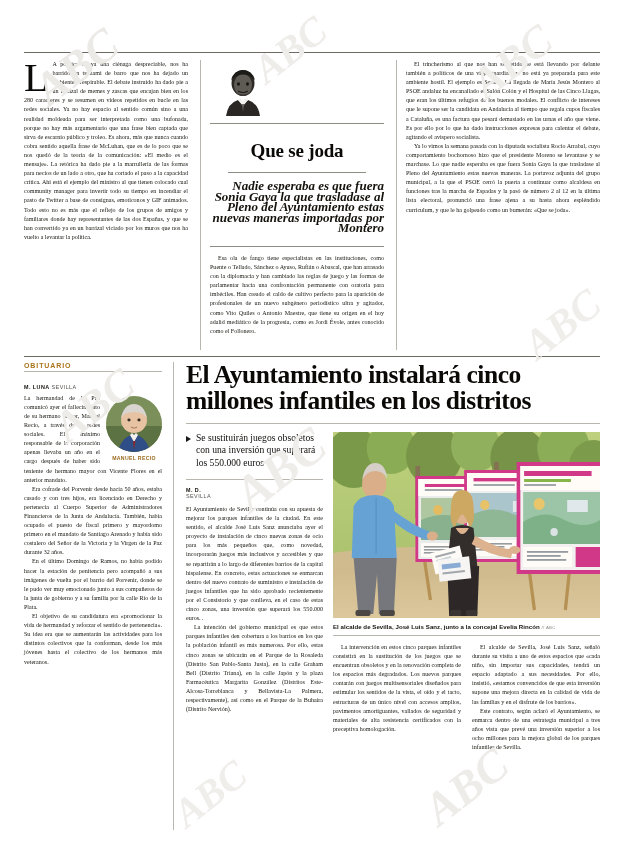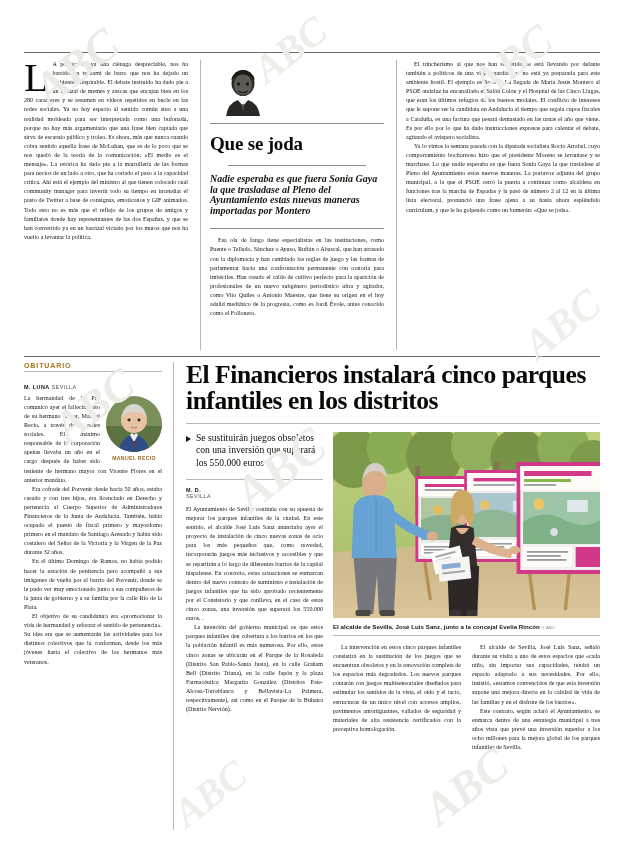--- a/index.html
+++ b/index.html
@@ -102,30 +102,30 @@
   }
   .author span { display: block; }
 
   .portrait {
     position: absolute; left: 10px; top: 6px;
     width: 46px; height: 50px;
     overflow: hidden;
   }
 
   .op-title {
-    text-align: left;
+    text-align: center;
     font-family: "Liberation Serif", serif;
     font-size: 19px; font-weight: bold; letter-spacing: -.2px;
-    margin-top: 9px; color: #0b0906;
+    margin-top: 16px; color: #0b0906;
   }
   .op-title-rule { height: 1px; background: #8f8c86; margin: 9px 0 8px; }
   .op-sub {
-    text-align: left;
-    font-family: "Liberation Serif", serif;
-    font-size: 10px; font-style: italic; font-weight: bold;
+    text-align: right;
+    font-family: "Liberation Serif", serif;
+    font-size: 13px; font-style: italic; font-weight: bold;
     line-height: 10.6px; color: #15120c;
   }
   .op-sub-rule { height: 1px; background: #8f8c86; margin: 10px 18px 8px; }
 
   
   .rule-mid {
     position: absolute; left: 24px; right: 20px; top: 356px;
     height: 1px; background: #6d6a64;
   }
 
@@ -318,21 +318,21 @@
             <div class="obit-cap">MANUEL RECIO</div>
           </div>
           <p class="noind">La hermandad de la Paz comunicó ayer el fallecimiento de su hermano mayor, Manuel Recio, a través de la redes sociales. El máximo responsable de la corporación apenas llevaba un año en el cargo después de haber sido teniente de hermano mayor con Vicente Flores en el anterior mandato.</p>
           <p>Era cofrade del Porvenir desde hacía 50 años, estaba casado y con tres hijos, era licenciado en Derecho y pertenecía al Cuerpo Superior de Administradores Financieros de la Junta de Andalucía. También, había ocupado el puesto de fiscal primero y mayordomo primero en el mandato de Santiago Arenado y había sido costalero del Señor de la Victoria y la Virgen de la Paz durante 32 años.</p>
           <p>En el último Domingo de Ramos, no había podido hacer la estación de penitencia pero acompañó a sus imágenes de vuelta por el barrio del Porvenir, donde se le pudo ver muy emocionado junto a sus compañeros de la junta de gobierno y a su familia por la calle Río de la Plata.</p>
           <p>El objetivo de su candidatura era «promocionar la vida de hermandad y reforzar el sentido de pertenencia». Su idea era que se aumentarán las actividades para los distintos colectivos que la conforman, desde los más jóvenes hasta el colectivo de los hermanos más veteranos.</p>
         </div>
       </div>
 
       <div class="main-art">
-        <h1 class="art-head">El Financieros instalará cinco parques infantiles en los distritos</h1>
+        <h1 class="art-head">El Ayuntamiento instalará cinco millones infantiles en los distritos</h1>
         <div class="art-head-rule"></div>
 
         <div class="art-grid">
 
           <div>
             <div class="lede">
               <span class="tri"></span>
               <span>Se sustituirán juegos obsoletos con una inversión que superará los 550.000 euros</span>
             </div>
             <div class="lede-rule"></div>

